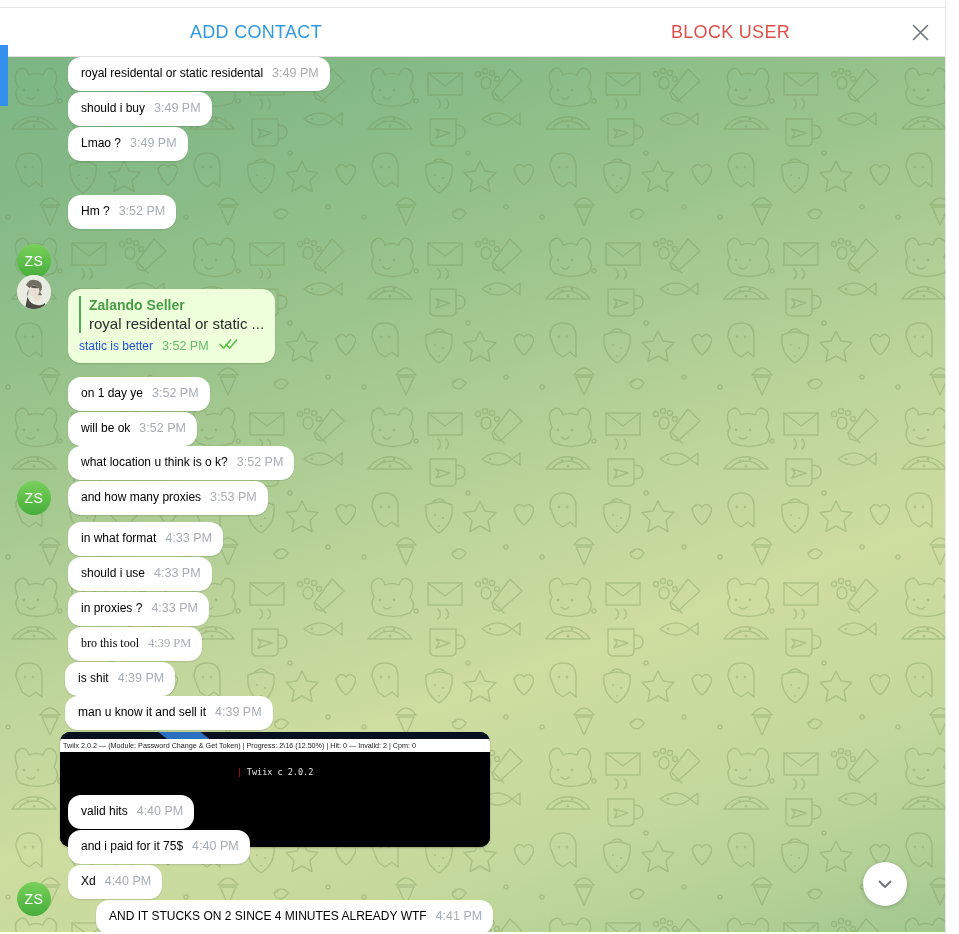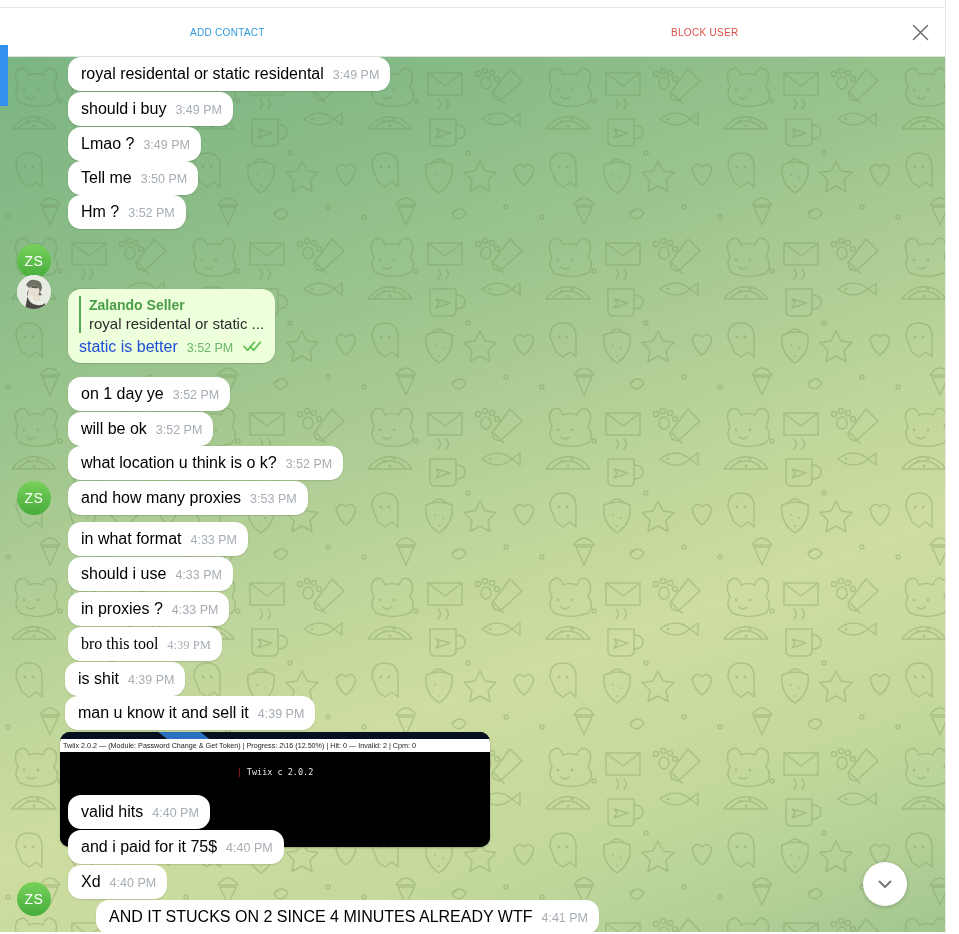--- a/index.html
+++ b/index.html
@@ -35,21 +35,21 @@
     position: absolute;
     top: 9px; left: 0;
     width: 945px;
     height: 48px;
     background: #ffffff;
     border-bottom: 1px solid #e0e0e0;
     display: flex;
     align-items: center;
   }
   .hdr-btn {
-    font-size: 10px;
+    font-size: 18px;
     letter-spacing: 0.3px;
     font-weight: 400;
     cursor: pointer;
     background: none;
     border: none;
     font-family: "Liberation Sans", sans-serif;
     white-space: nowrap;
   }
   .hdr-add {
     position: absolute;
@@ -145,21 +145,21 @@
     left: -6px;
     bottom: 0;
     width: 14px;
     height: 16px;
     background: #ffffff;
     border-bottom-right-radius: 14px;
     clip-path: polygon(100% 0, 100% 100%, 0 100%);
     z-index: -1;
   }
   .btext {
-    font-size: 16px;
+    font-size: 12px;
     line-height: 21px;
     color: #000000;
     white-space: nowrap;
   }
   .btime {
     font-size: 12.5px;
     color: #a6adb4;
     white-space: nowrap;
     flex: none;
   }
@@ -408,26 +408,20 @@
         </div>
       </div>
 
       <div class="row" style="left:68px; top:70px;">
         <div class="bubble">
           <span class="btext">Lmao ?</span>
           <span class="btime">3:49 PM</span>
         </div>
       </div>
 
-      <div class="row" style="left:68px; top:104px;">
-        <div class="bubble">
-          <span class="btext">Tell me</span>
-          <span class="btime">3:50 PM</span>
-        </div>
-      </div>
 
       <div class="avatar zs" style="left:17px; top:187px;">
         <span>ZS</span>
       </div>
       <div class="row" style="left:68px; top:138px;">
         <div class="bubble tail">
           <span class="btext">Hm ?</span>
           <span class="btime">3:52 PM</span>
         </div>
       </div>

